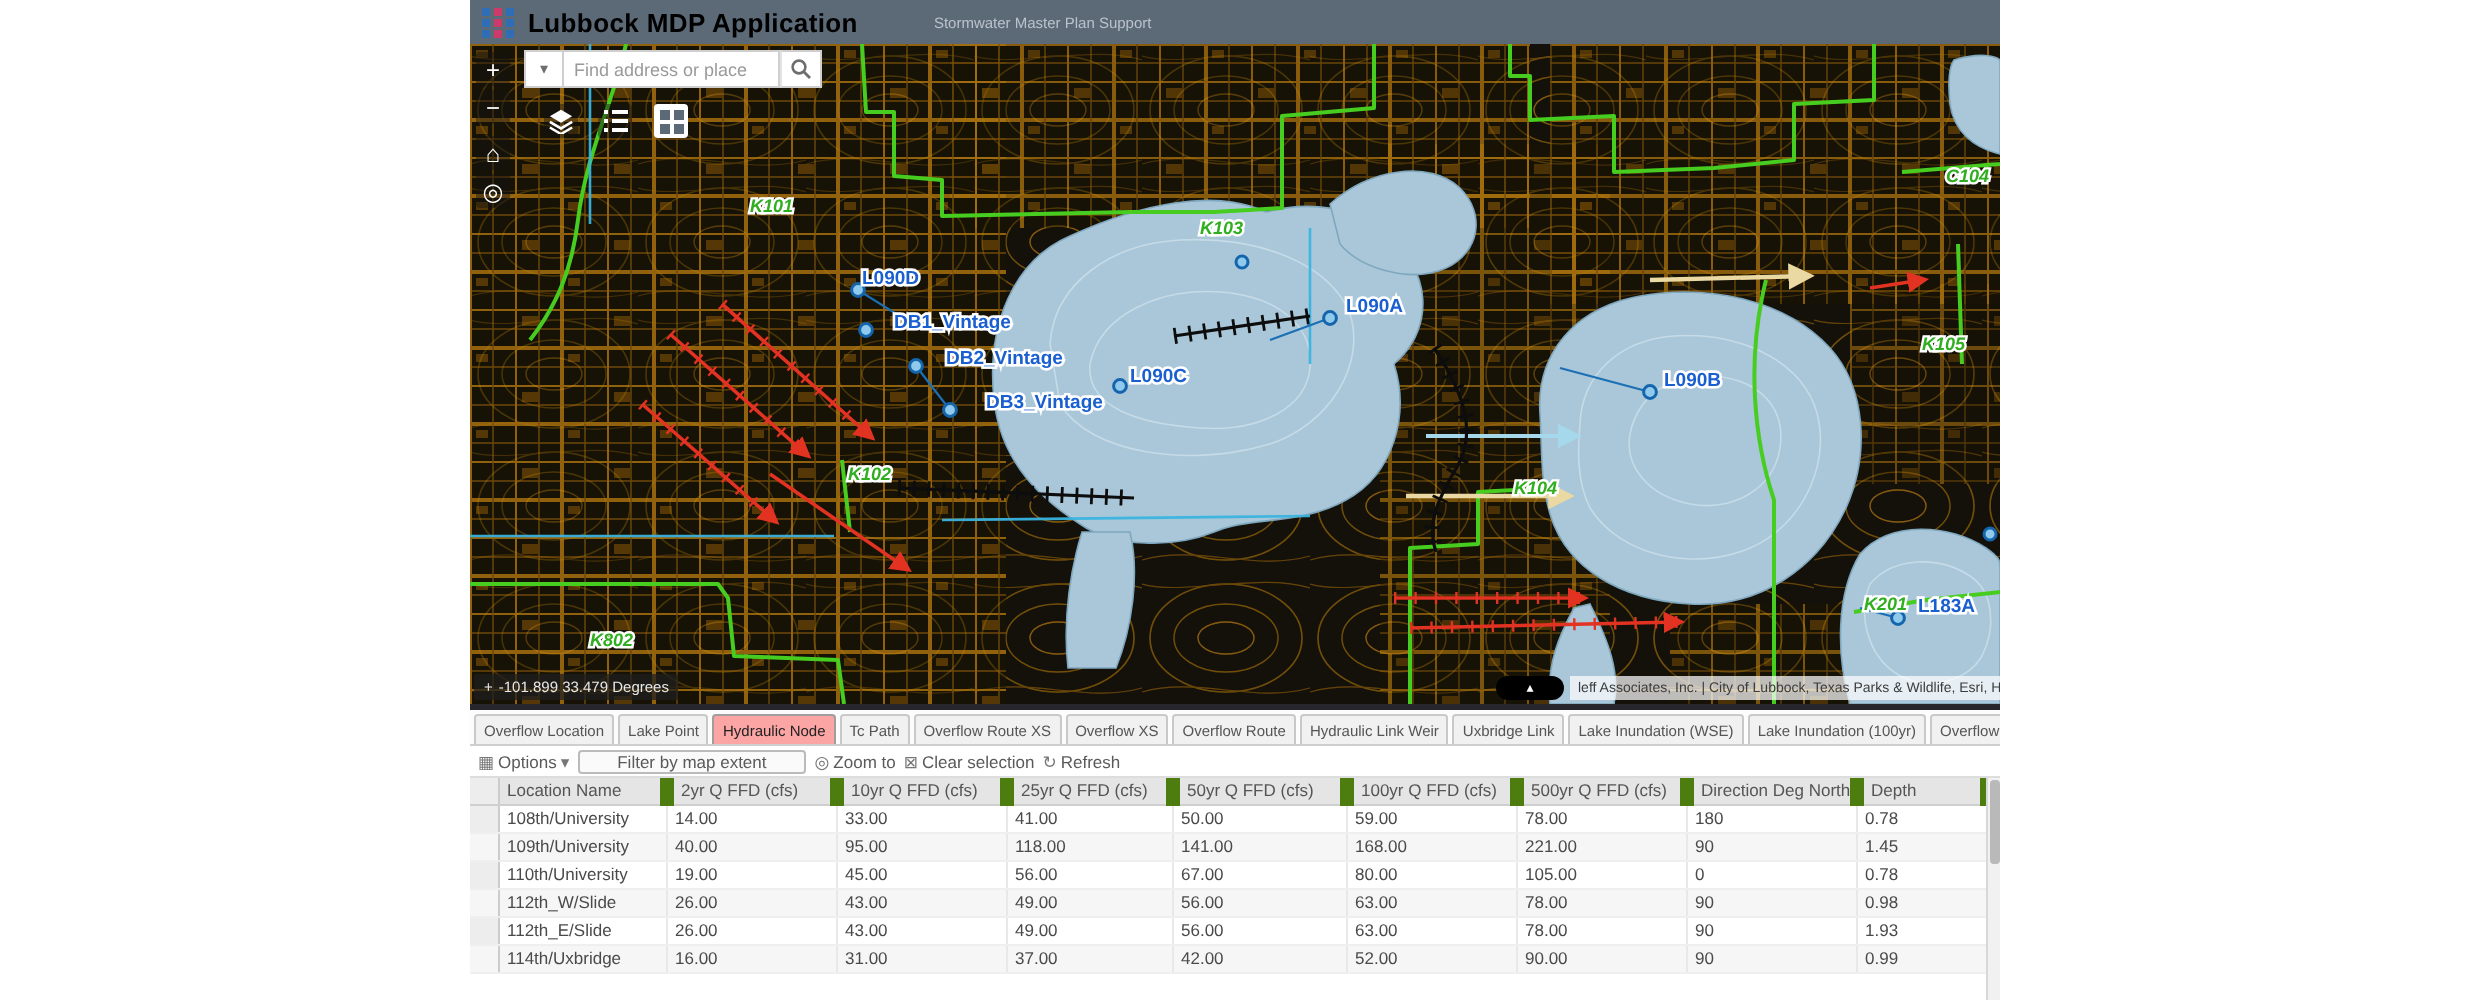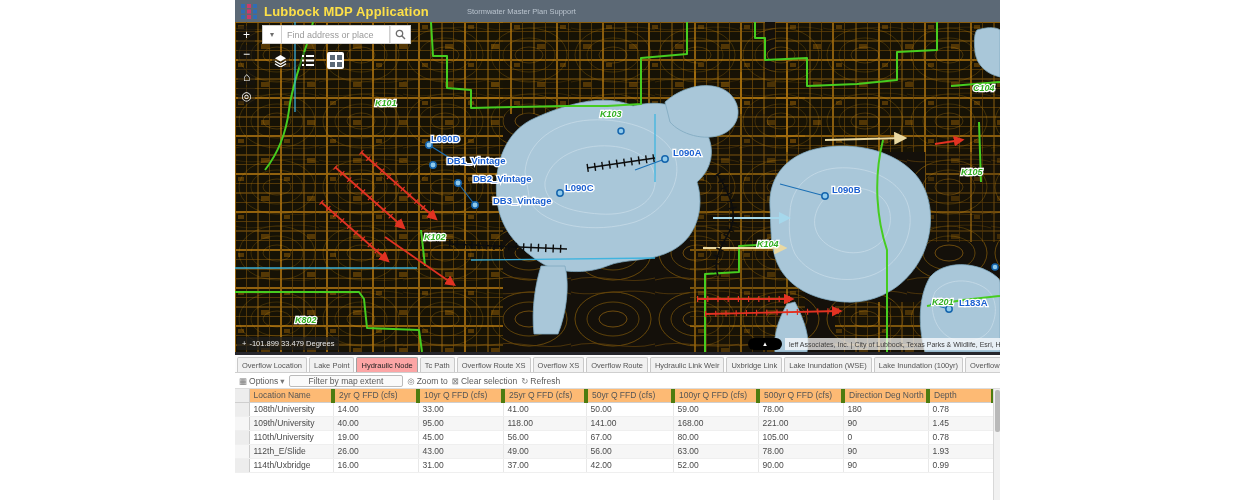--- a/index.html
+++ b/index.html
@@ -3,21 +3,21 @@
 <meta charset="utf-8">
 <style>
   * { margin:0; padding:0; box-sizing:border-box; }
   html,body { background:#ffffff; font-family:"Liberation Sans", sans-serif; }
   .stage { position:relative; width:1235px; height:500px; background:#fff; overflow:hidden; }
   .app { position:absolute; left:235px; top:0; width:765px; height:500px; background:#fff; }
 
   
   .hdr { height:22px; background:#5c6976; display:flex; align-items:center; padding:0 6px; }
   .logo { width:16px; height:15px; margin-right:7px; flex:0 0 auto; }
-  .hdr-title { color:#fde047; font-size:13px; font-weight:bold; letter-spacing:.2px; white-space:nowrap; }
+  .hdr-title { color:#000000; font-size:13px; font-weight:bold; letter-spacing:.2px; white-space:nowrap; }
   .hdr-sub { color:#b9c3cd; font-size:7.5px; margin-left:38px; white-space:nowrap; }
 
   
   .map { position:relative; width:765px; height:330px; overflow:hidden; background:#14100a; }
   .map-edge { height:3px; background:#26262c; }
   .ovl { position:absolute; font-size:9px; }
   .searchbar { left:27px; top:3px; height:19px; display:flex; }
   .dd-btn { width:20px; height:19px; background:#fff; border:1px solid #cfcfcf; color:#6e6e6e; font-size:8px;
             display:flex; align-items:center; justify-content:center; }
   .search-input { width:108px; height:19px; border:1px solid #cfcfcf; border-left:none; font-size:9px; padding:0 5px; color:#333; }
@@ -45,22 +45,22 @@
   
   .tbar { height:16px; display:flex; align-items:center; background:#fff; border-bottom:1px solid #ddd;
           font-size:8.5px; color:#5a5a5a; padding:0 4px; gap:4px; }
   .titem { display:flex; align-items:center; gap:2px; cursor:pointer; white-space:nowrap; }
   .tbtn { border:1px solid #bbb; border-radius:2px; padding:0px 19px; background:#fafafa; }
   .tico { font-size:8.5px; color:#777; }
 
   
   .table-wrap { position:relative; height:111px; overflow:hidden; background:#fff; }
   table { border-collapse:collapse; table-layout:fixed; width:758px; font-size:8.5px; color:#4a4a4a; }
-  th { background:#fdba74; color:#555; font-weight:normal; text-align:left; height:13px; padding:0 4px;
-       border-right:4px solid #4d7c0f; border-bottom:1px solid #cfcfcf; white-space:nowrap; overflow:hidden; }
+  th { background:#e5e5e5; color:#555; font-weight:normal; text-align:left; height:13px; padding:0 4px;
+       border-right:7px solid #4d7c0f; border-bottom:1px solid #cfcfcf; white-space:nowrap; overflow:hidden; }
   td { height:14px; padding:0 4px; border-right:1px solid #e8e8e8; border-bottom:1px solid #efefef;
        white-space:nowrap; overflow:hidden; }
   tr:nth-child(even) td { background:#f6f6f6; }
   td.sel, th.sel { background:#ededed; border-right:1px solid #cccccc; }
   .vscroll { position:absolute; right:0; top:0; width:7px; height:111px; background:#f1f1f1; border-left:1px solid #d8d8d8; }
   .vthumb { position:absolute; left:1px; top:1px; width:5px; height:42px; background:#b9b9b9; border-radius:2px; }
 </style>
 </head>
 <body>
 
@@ -394,20 +394,32 @@
           <td>45.00</td>
           <td>56.00</td>
           <td>67.00</td>
           <td>80.00</td>
           <td>105.00</td>
           <td>0</td>
           <td>0.78</td>
         </tr>
         <tr>
           <td class="sel"></td>
+          <td>112th_W/Slide</td>
+          <td>26.00</td>
+          <td>43.00</td>
+          <td>49.00</td>
+          <td>56.00</td>
+          <td>63.00</td>
+          <td>78.00</td>
+          <td>90</td>
+          <td>0.98</td>
+        </tr>
+        <tr>
+          <td class="sel"></td>
           <td>112th_E/Slide</td>
           <td>26.00</td>
           <td>43.00</td>
           <td>49.00</td>
           <td>56.00</td>
           <td>63.00</td>
           <td>78.00</td>
           <td>90</td>
           <td>1.93</td>
         </tr>

